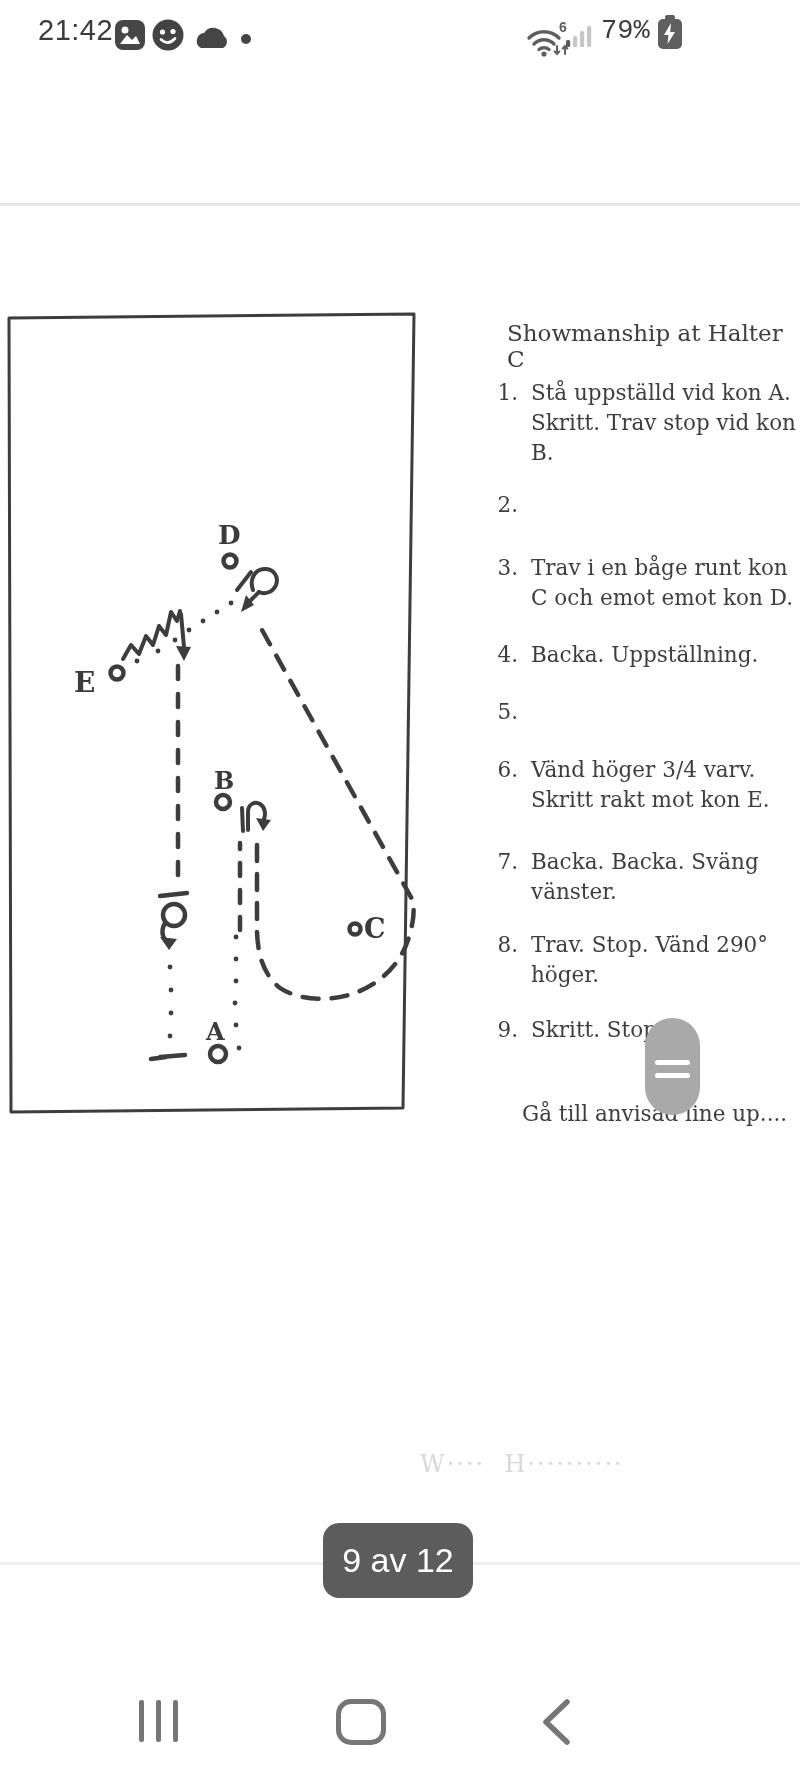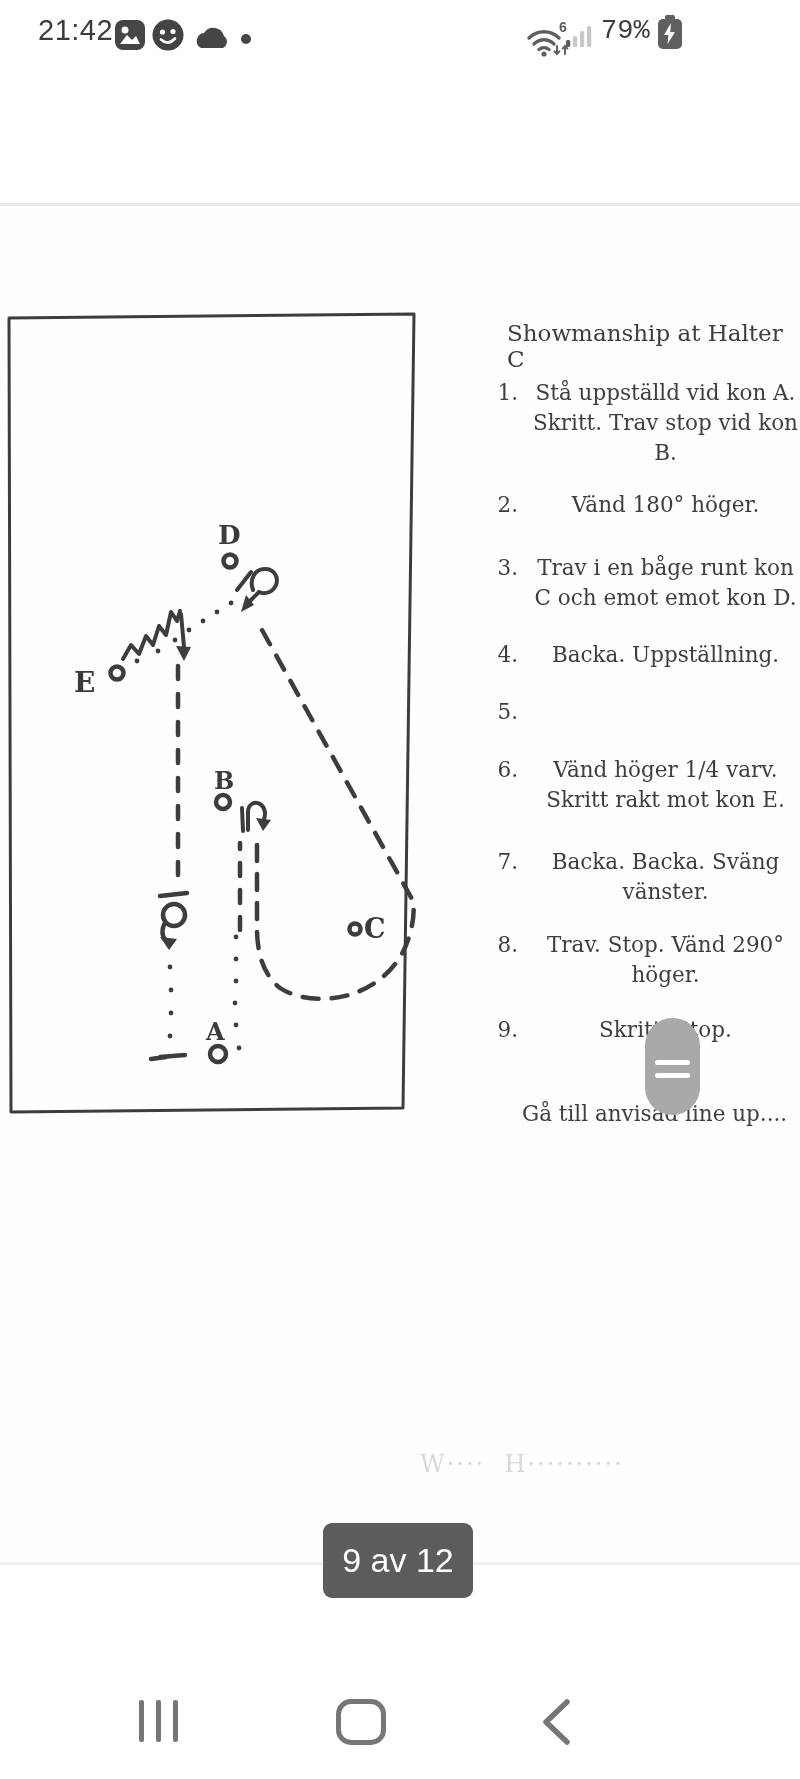--- a/index.html
+++ b/index.html
@@ -18,30 +18,30 @@
   .pdf-page{position:absolute;left:0;top:206px;width:800px;height:1356px;background:#fefefe;}
 
   .diagram-svg{position:absolute;left:0;top:0;width:800px;height:1779px;}
 
   
   .doc-title{position:absolute;left:507px;top:320px;width:300px;
              font-family:"DejaVu Serif","Liberation Serif",serif;font-size:23px;color:#3e3e3e;}
   .instr{position:absolute;left:496px;width:304px;font-family:"DejaVu Serif","Liberation Serif",serif;
          font-size:21.5px;line-height:30px;color:#3e3e3e;}
   .instr .num{position:absolute;left:0;top:0;width:22px;text-align:right;}
-  .instr .txt{display:block;margin-left:35px;white-space:pre-line;text-align:center;}
+  .instr .txt{display:block;margin-left:35px;white-space:pre-line;}
   .closing{position:absolute;left:522px;top:1101px;width:280px;
            font-family:"DejaVu Serif","Liberation Serif",serif;font-size:21.5px;color:#3e3e3e;}
   .bleed{position:absolute;left:420px;top:1450px;width:240px;
          font-family:"DejaVu Serif","Liberation Serif",serif;font-size:24px;color:#d8d8d8;
          letter-spacing:2px;white-space:pre;}
 
   
   .page-badge{position:absolute;left:323px;top:1523px;width:150px;height:75px;background:#5c5c5c;
-              border-radius:9px;display:flex;align-items:center;justify-content:center;
+              border-radius:16px;display:flex;align-items:center;justify-content:center;
               color:#fff;font-size:34px;z-index:3;}
   .scroll-pill{position:absolute;left:645px;top:1018px;width:55px;height:97px;background:#a9a9a9;
                border-radius:28px;z-index:3;}
   .scroll-pill .bar{position:absolute;left:10px;width:35px;height:5px;background:#fff;border-radius:3px;}
 
   
   .nav-bar{position:absolute;left:0;top:1680px;width:800px;height:99px;background:#fff;}
   .recents{position:absolute;left:139px;top:20px;width:42px;height:42px;}
   .recents i{position:absolute;top:0;width:4.5px;height:42px;background:#767676;border-radius:2px;}
   .home{position:absolute;left:336px;top:19px;width:40px;height:36px;border:5px solid #767676;border-radius:15px;}
@@ -196,37 +196,36 @@
   <div class="doc-title">Showmanship at Halter C</div>
 
   <div class="instr" style="top:378px">
     <span class="num">1.</span>
     <span class="txt">Stå uppställd vid kon A.
 Skritt. Trav stop vid kon
 B.</span>
   </div>
   <div class="instr" style="top:490px">
     <span class="num">2.</span>
-    <span class="txt">Vänd 180° höger.</span>
   </div>
   <div class="instr" style="top:553px">
     <span class="num">3.</span>
     <span class="txt">Trav i en båge runt kon
 C och emot emot kon D.</span>
   </div>
   <div class="instr" style="top:640px">
     <span class="num">4.</span>
     <span class="txt">Backa. Uppställning.</span>
   </div>
   <div class="instr" style="top:697px">
     <span class="num">5.</span>
   </div>
   <div class="instr" style="top:755px">
     <span class="num">6.</span>
-    <span class="txt">Vänd höger 1/4 varv.
+    <span class="txt">Vänd höger 3/4 varv.
 Skritt rakt mot kon E.</span>
   </div>
   <div class="instr" style="top:847px">
     <span class="num">7.</span>
     <span class="txt">Backa. Backa. Sväng
 vänster.</span>
   </div>
   <div class="instr" style="top:930px">
     <span class="num">8.</span>
     <span class="txt">Trav. Stop. Vänd 290°

